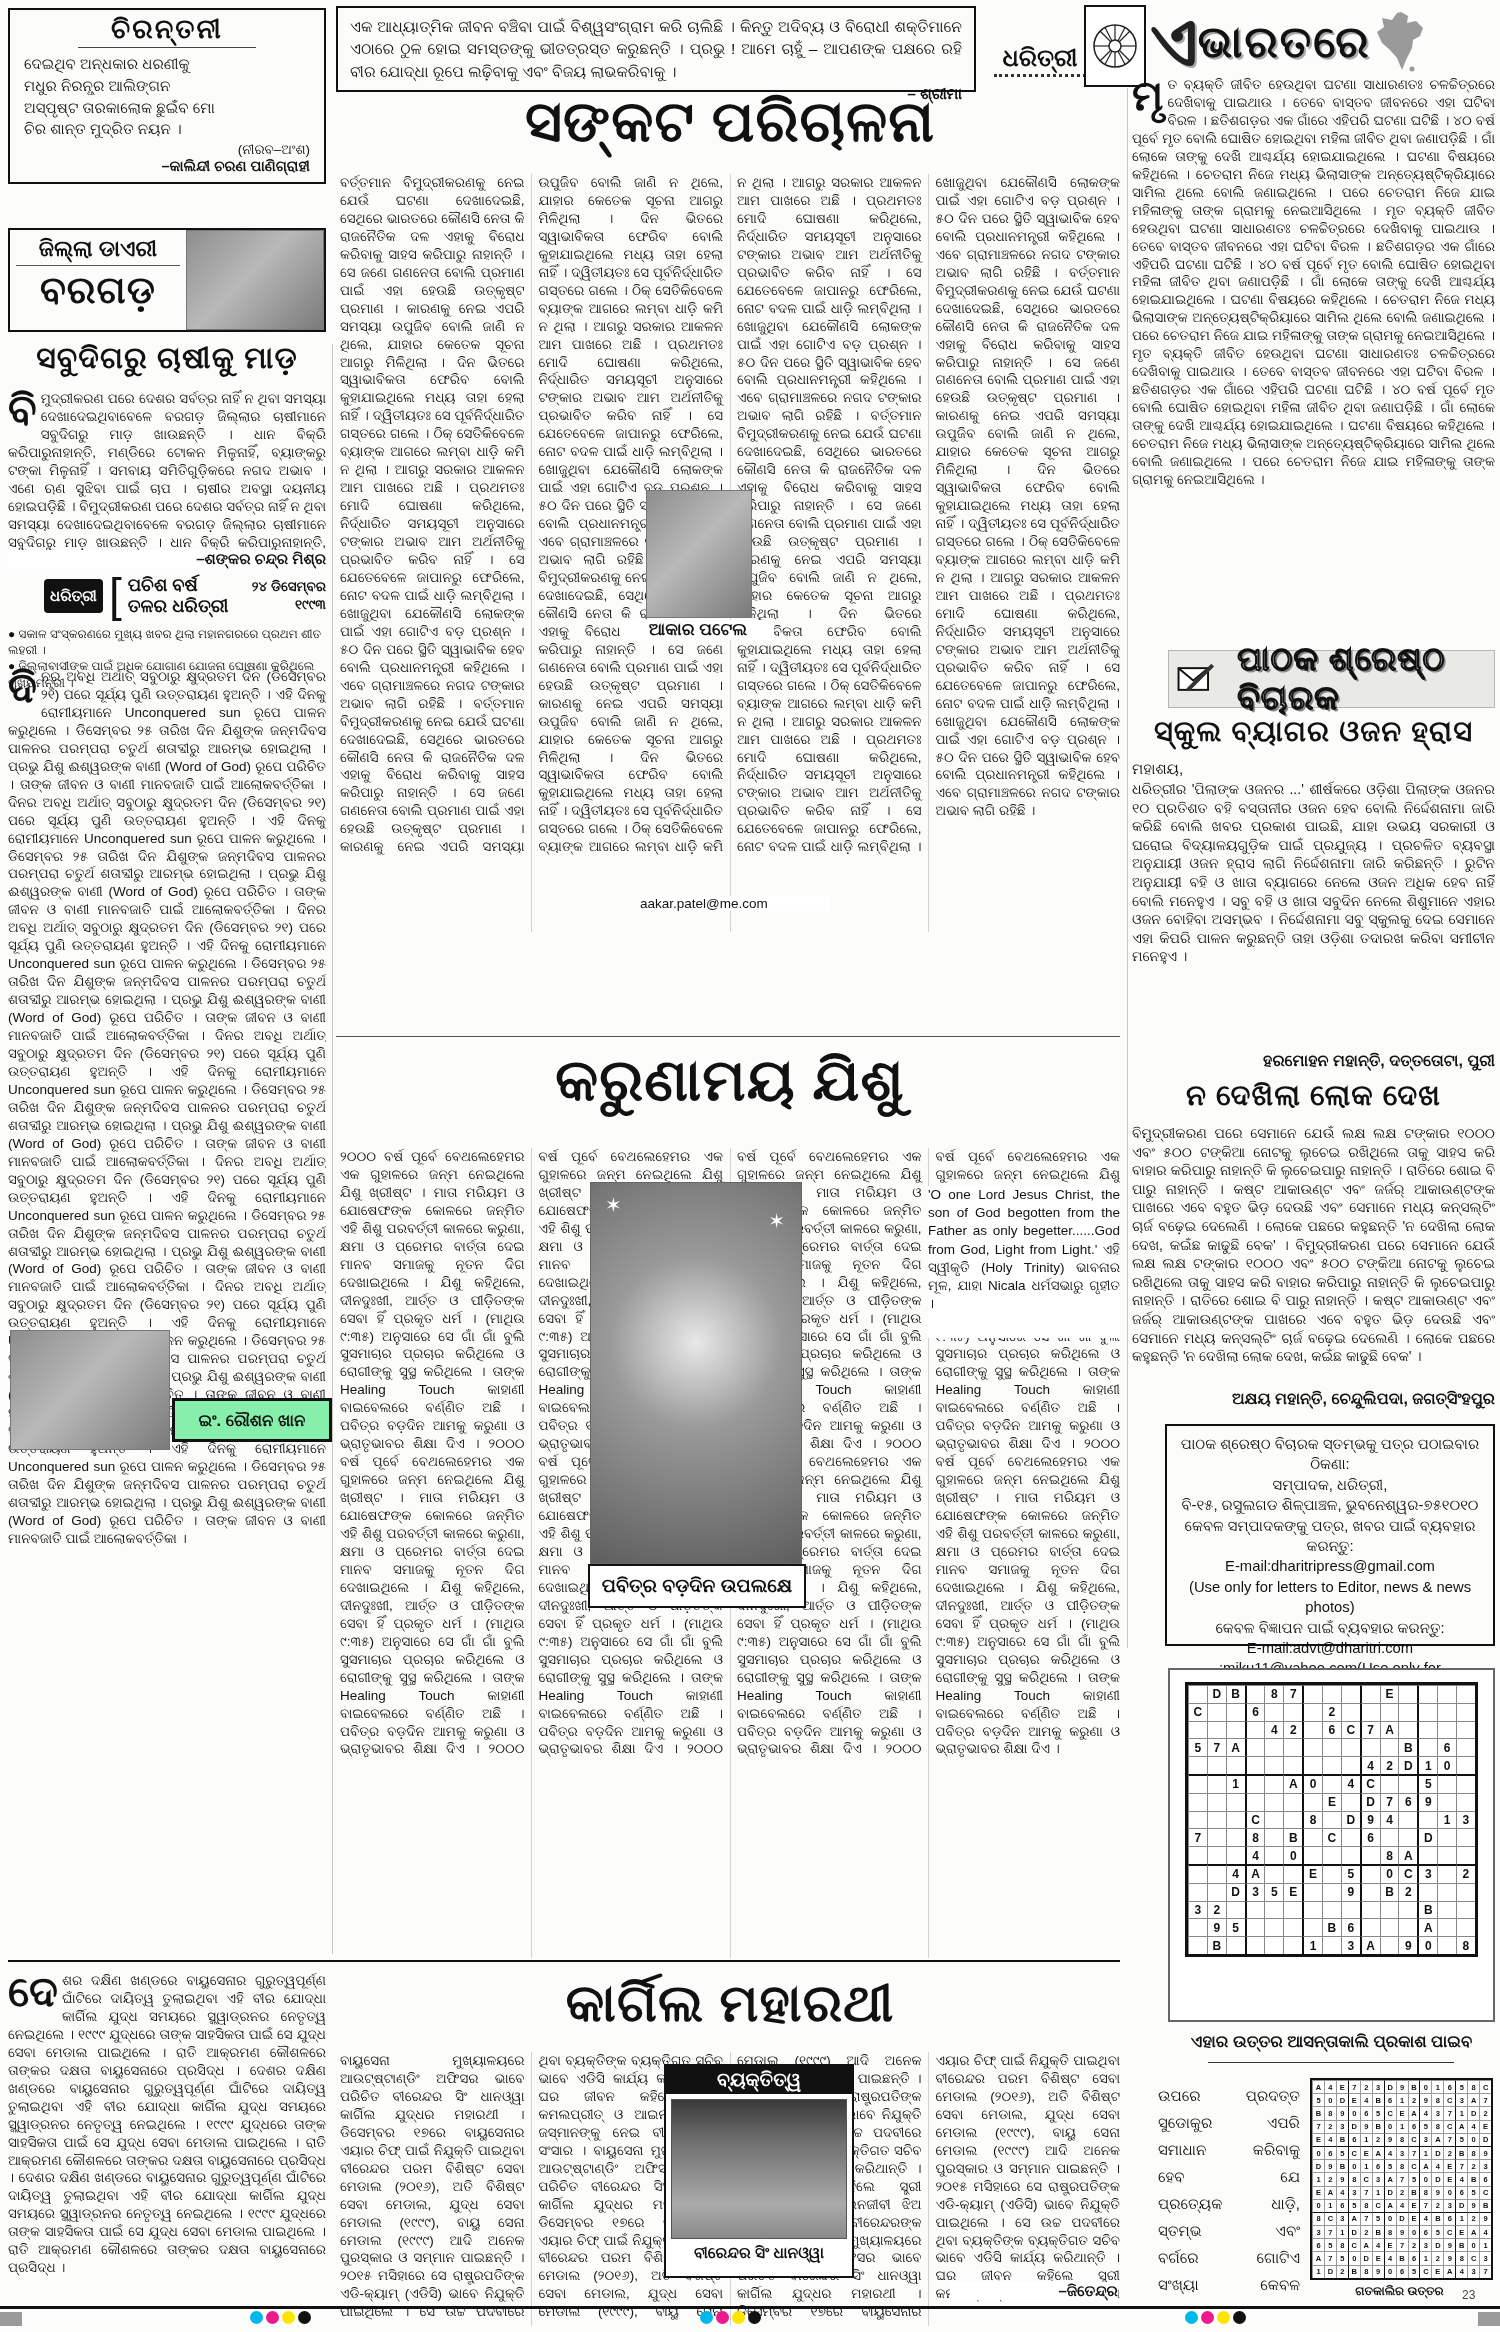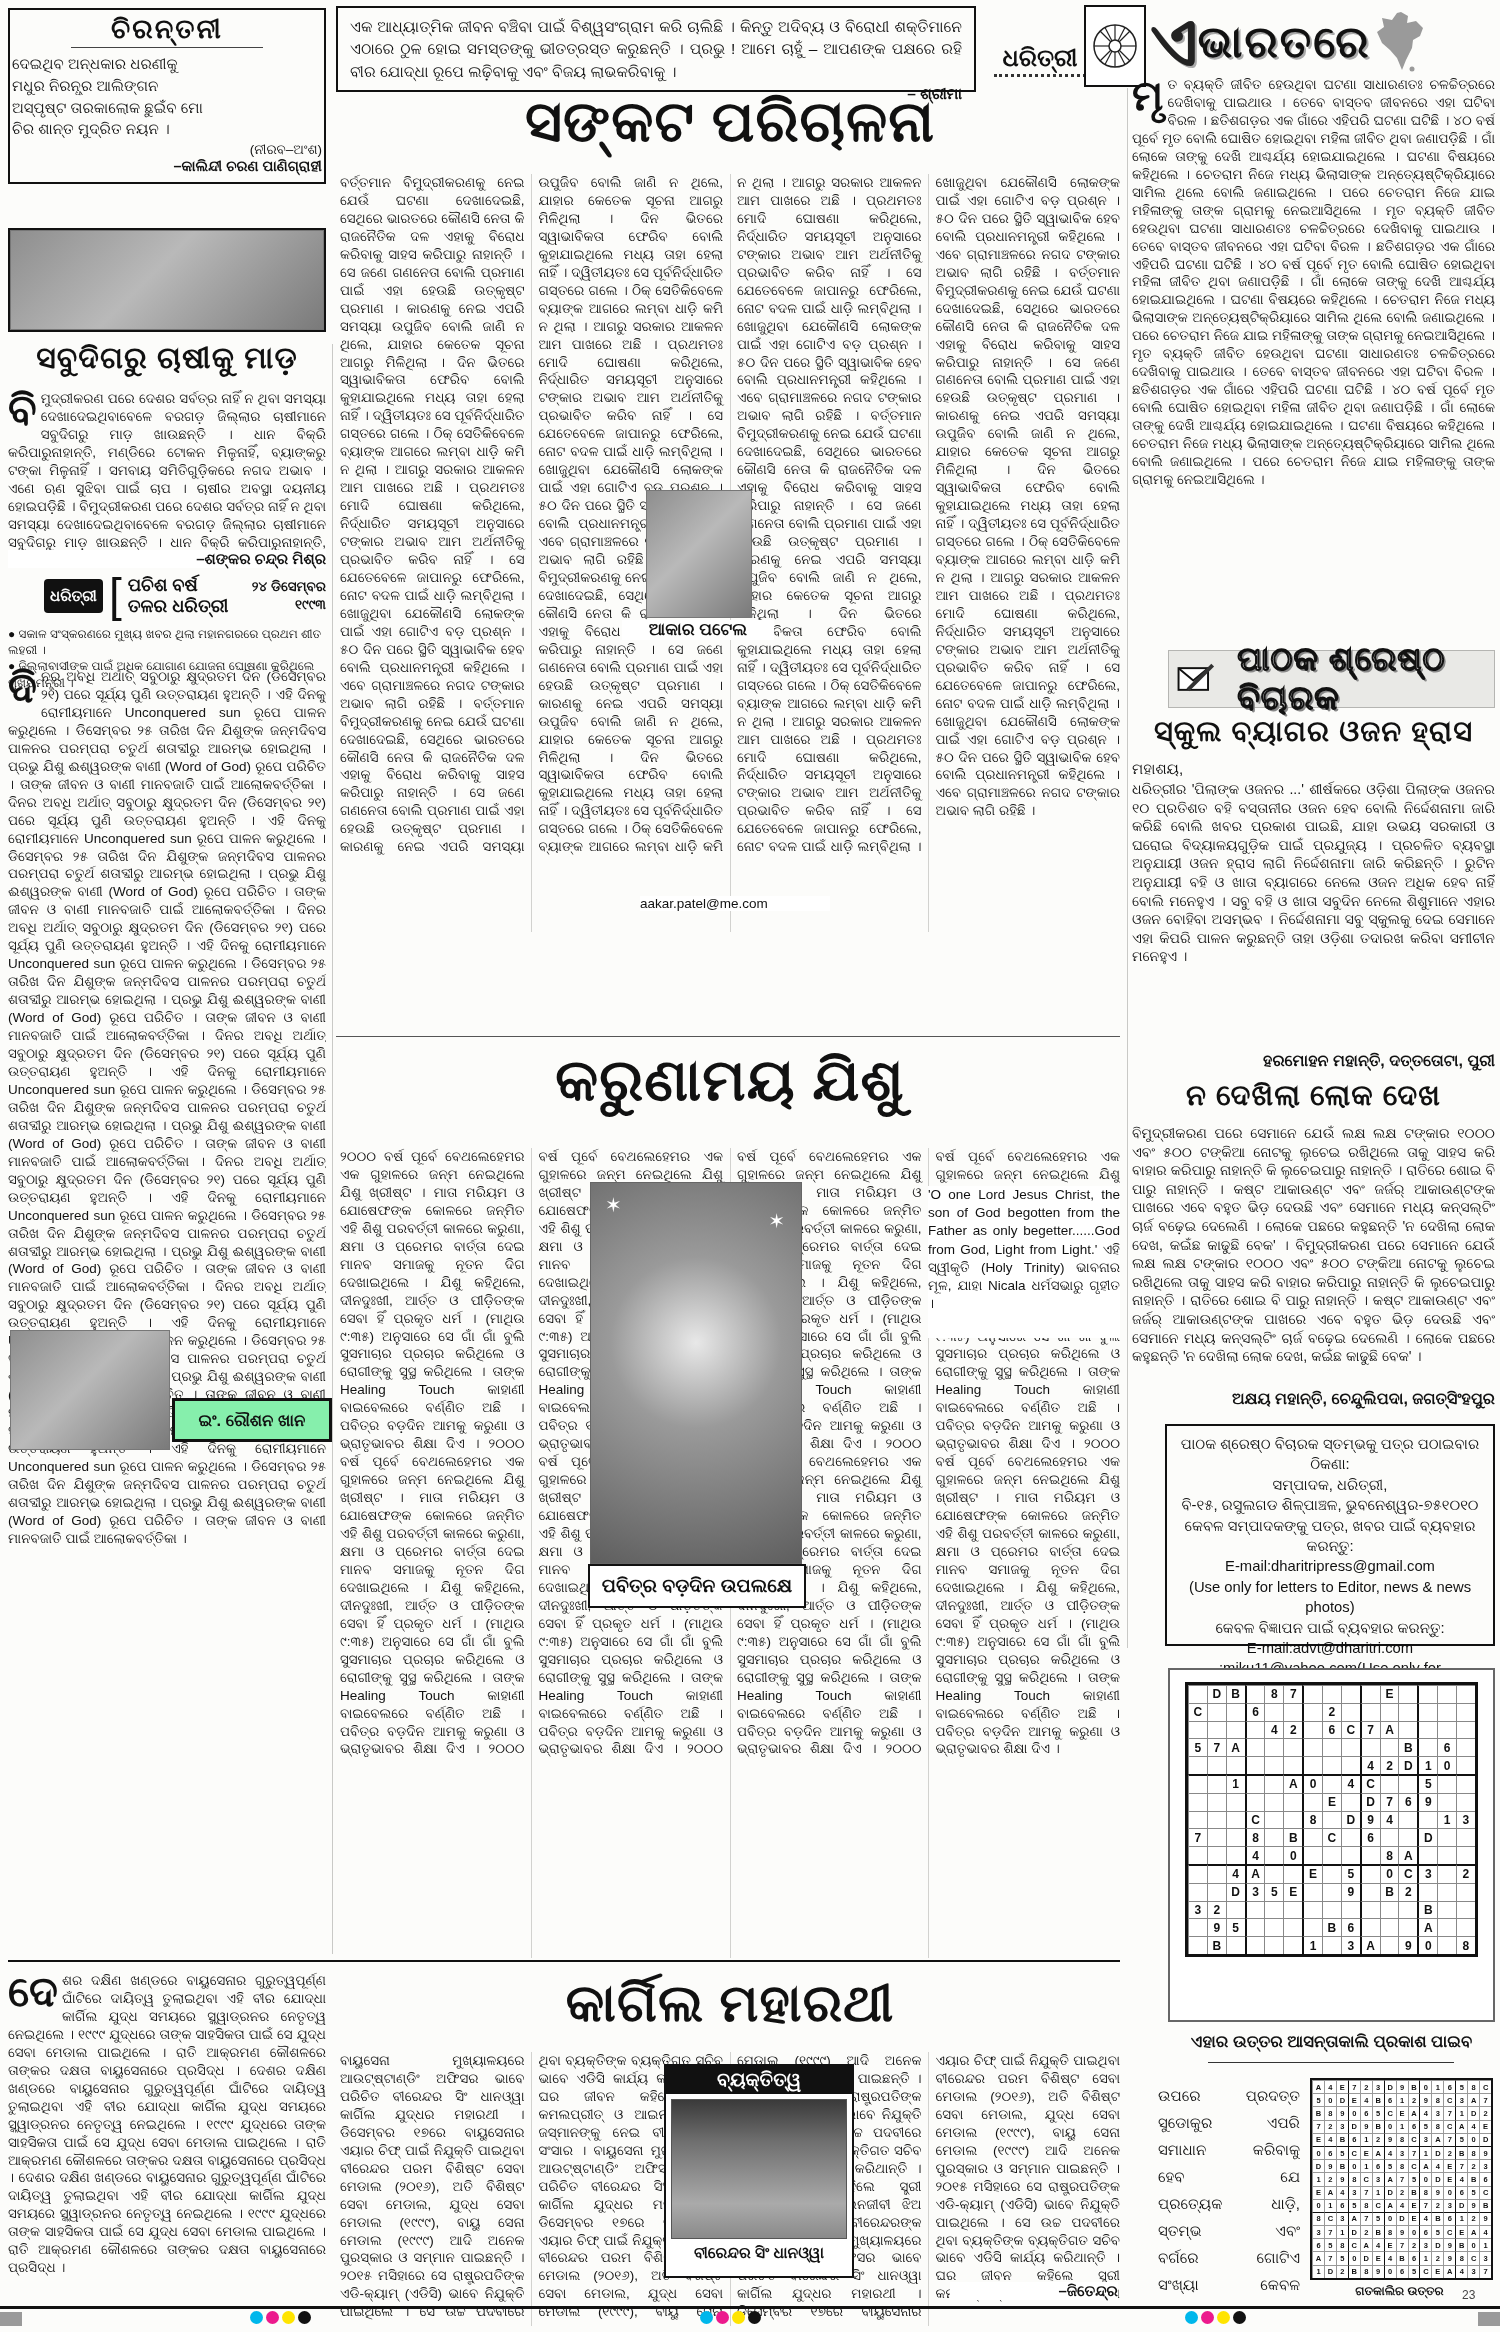--- a/index.html
+++ b/index.html
@@ -8,21 +8,21 @@
   .abs{position:absolute;}
   .just{text-align:justify;text-justify:inter-word;}
   .bodytext{font-size:13.5px;line-height:1.33;overflow:hidden;}
   .cols4{column-count:4;column-gap:14px;column-rule:1px solid #d2d2cf;}
   .center{text-align:center;}
   .bold{font-weight:bold;}
   .headline{font-weight:bold;letter-spacing:1px;line-height:1.05;}
   .photo{background:linear-gradient(135deg,#8e8e8e 0%,#b9b9b9 45%,#7a7a7a 100%);border:1px solid #777;}
   .dropcap::first-letter{float:left;font-size:42px;line-height:0.85;font-weight:bold;padding:2px 4px 0 0;}
   
-  #poem-box{left:8px;top:8px;width:318px;height:176px;border:2px solid #111;padding:4px 2px;box-sizing:border-box;}
+  #poem-box{left:8px;top:8px;width:318px;height:176px;border:2px solid #111;padding:4px 14px;box-sizing:border-box;}
   #poem-title{font-size:27px;font-weight:bold;text-align:center;letter-spacing:2px;}
   #poem-rule{width:62%;height:1px;background:#444;margin:2px auto 5px auto;}
   .poem-line{font-size:15px;line-height:1.45;}
   #poem-source{text-align:right;font-size:13.5px;margin-top:2px;}
   #poem-author{text-align:right;font-size:14.5px;font-weight:bold;}
   
   #quote-box{left:336px;top:6px;width:640px;height:86px;border:2px solid #111;padding:8px 12px;box-sizing:border-box;font-size:15.5px;line-height:1.45;}
   #quote-attr{text-align:right;font-weight:bold;}
   #brand-logo{left:994px;top:44px;width:92px;text-align:center;font-size:24px;font-weight:bold;border-bottom:3px dotted #333;padding-bottom:2px;}
   #wheel-box{left:1084px;top:5px;width:58px;height:78px;border:2px solid #111;display:flex;align-items:center;justify-content:center;background:#fff;}
@@ -173,20 +173,25 @@
 </div>
 <div class="abs just bodytext dropcap" id="bharat-article">ମୃତ ବ୍ୟକ୍ତି ଜୀବିତ ହେଉଥିବା ଘଟଣା ସାଧାରଣତଃ ଚଳଚ୍ଚିତ୍ରରେ ଦେଖିବାକୁ ପାଇଥାଉ । ତେବେ ବାସ୍ତବ ଜୀବନରେ ଏହା ଘଟିବା ବିରଳ । ଛତିଶଗଡ଼ର ଏକ ଗାଁରେ ଏହିପରି ଘଟଣା ଘଟିଛି । ୪୦ ବର୍ଷ ପୂର୍ବେ ମୃତ ବୋଲି ଘୋଷିତ ହୋଇଥିବା ମହିଳା ଜୀବିତ ଥିବା ଜଣାପଡ଼ିଛି । ଗାଁ ଲୋକେ ତାଙ୍କୁ ଦେଖି ଆଶ୍ଚର୍ଯ୍ୟ ହୋଇଯାଇଥିଲେ । ଘଟଣା ବିଷୟରେ କହିଥିଲେ । ଚେତରାମ ନିଜେ ମଧ୍ୟ ଭିଲାସାଙ୍କ ଅନ୍ତ୍ୟେଷ୍ଟିକ୍ରିୟାରେ ସାମିଲ ଥିଲେ ବୋଲି ଜଣାଇଥିଲେ । ପରେ ଚେତରାମ ନିଜେ ଯାଇ ମହିଳାଙ୍କୁ ତାଙ୍କ ଗ୍ରାମକୁ ନେଇଆସିଥିଲେ । ମୃତ ବ୍ୟକ୍ତି ଜୀବିତ ହେଉଥିବା ଘଟଣା ସାଧାରଣତଃ ଚଳଚ୍ଚିତ୍ରରେ ଦେଖିବାକୁ ପାଇଥାଉ । ତେବେ ବାସ୍ତବ ଜୀବନରେ ଏହା ଘଟିବା ବିରଳ । ଛତିଶଗଡ଼ର ଏକ ଗାଁରେ ଏହିପରି ଘଟଣା ଘଟିଛି । ୪୦ ବର୍ଷ ପୂର୍ବେ ମୃତ ବୋଲି ଘୋଷିତ ହୋଇଥିବା ମହିଳା ଜୀବିତ ଥିବା ଜଣାପଡ଼ିଛି । ଗାଁ ଲୋକେ ତାଙ୍କୁ ଦେଖି ଆଶ୍ଚର୍ଯ୍ୟ ହୋଇଯାଇଥିଲେ । ଘଟଣା ବିଷୟରେ କହିଥିଲେ । ଚେତରାମ ନିଜେ ମଧ୍ୟ ଭିଲାସାଙ୍କ ଅନ୍ତ୍ୟେଷ୍ଟିକ୍ରିୟାରେ ସାମିଲ ଥିଲେ ବୋଲି ଜଣାଇଥିଲେ । ପରେ ଚେତରାମ ନିଜେ ଯାଇ ମହିଳାଙ୍କୁ ତାଙ୍କ ଗ୍ରାମକୁ ନେଇଆସିଥିଲେ । ମୃତ ବ୍ୟକ୍ତି ଜୀବିତ ହେଉଥିବା ଘଟଣା ସାଧାରଣତଃ ଚଳଚ୍ଚିତ୍ରରେ ଦେଖିବାକୁ ପାଇଥାଉ । ତେବେ ବାସ୍ତବ ଜୀବନରେ ଏହା ଘଟିବା ବିରଳ । ଛତିଶଗଡ଼ର ଏକ ଗାଁରେ ଏହିପରି ଘଟଣା ଘଟିଛି । ୪୦ ବର୍ଷ ପୂର୍ବେ ମୃତ ବୋଲି ଘୋଷିତ ହୋଇଥିବା ମହିଳା ଜୀବିତ ଥିବା ଜଣାପଡ଼ିଛି । ଗାଁ ଲୋକେ ତାଙ୍କୁ ଦେଖି ଆଶ୍ଚର୍ଯ୍ୟ ହୋଇଯାଇଥିଲେ । ଘଟଣା ବିଷୟରେ କହିଥିଲେ । ଚେତରାମ ନିଜେ ମଧ୍ୟ ଭିଲାସାଙ୍କ ଅନ୍ତ୍ୟେଷ୍ଟିକ୍ରିୟାରେ ସାମିଲ ଥିଲେ ବୋଲି ଜଣାଇଥିଲେ । ପରେ ଚେତରାମ ନିଜେ ଯାଇ ମହିଳାଙ୍କୁ ତାଙ୍କ ଗ୍ରାମକୁ ନେଇଆସିଥିଲେ ।</div>
 
 <div class="abs center headline" id="crisis-headline">ସଙ୍କଟ ପରିଚାଳନା</div>
 <div class="abs just bodytext cols4" id="crisis-body">ବର୍ତ୍ତମାନ ବିମୁଦ୍ରୀକରଣକୁ ନେଇ ଯେଉଁ ଘଟଣା ଦେଖାଦେଇଛି, ସେଥିରେ ଭାରତରେ କୌଣସି ନେତା କି ରାଜନୈତିକ ଦଳ ଏହାକୁ ବିରୋଧ କରିବାକୁ ସାହସ କରିପାରୁ ନାହାନ୍ତି । ସେ ଜଣେ ଗଣନେତା ବୋଲି ପ୍ରମାଣ ପାଇଁ ଏହା ହେଉଛି ଉତ୍କୃଷ୍ଟ ପ୍ରମାଣ । କାରଣକୁ ନେଇ ଏପରି ସମସ୍ୟା ଉପୁଜିବ ବୋଲି ଜାଣି ନ ଥିଲେ, ଯାହାର କେତେକ ସୂଚନା ଆଗରୁ ମିଳିଥିଲା । ଦିନ ଭିତରେ ସ୍ୱାଭାବିକତା ଫେରିବ ବୋଲି କୁହାଯାଇଥିଲେ ମଧ୍ୟ ତାହା ହେଲା ନାହିଁ । ଦ୍ୱିତୀୟତଃ ସେ ପୂର୍ବନିର୍ଦ୍ଧାରିତ ଗସ୍ତରେ ଗଲେ । ଠିକ୍ ସେତିକିବେଳେ ବ୍ୟାଙ୍କ ଆଗରେ ଲମ୍ବା ଧାଡ଼ି କମି ନ ଥିଲା । ଆଗରୁ ସରକାର ଆକଳନ ଆମ ପାଖରେ ଅଛି । ପ୍ରଥମତଃ ମୋଦି ଘୋଷଣା କରିଥିଲେ, ନିର୍ଦ୍ଧାରିତ ସମୟସୂଚୀ ଅନୁସାରେ ଟଙ୍କାର ଅଭାବ ଆମ ଅର୍ଥନୀତିକୁ ପ୍ରଭାବିତ କରିବ ନାହିଁ । ସେ ଯେତେବେଳେ ଜାପାନରୁ ଫେରିଲେ, ନୋଟ ବଦଳ ପାଇଁ ଧାଡ଼ି ଲମ୍ବିଥିଲା । ଖୋଜୁଥିବା ଯେକୌଣସି ଲୋକଙ୍କ ପାଇଁ ଏହା ଗୋଟିଏ ବଡ଼ ପ୍ରଶ୍ନ । ୫୦ ଦିନ ପରେ ସ୍ଥିତି ସ୍ୱାଭାବିକ ହେବ ବୋଲି ପ୍ରଧାନମନ୍ତ୍ରୀ କହିଥିଲେ । ଏବେ ଗ୍ରାମାଞ୍ଚଳରେ ନଗଦ ଟଙ୍କାର ଅଭାବ ଲାଗି ରହିଛି । ବର୍ତ୍ତମାନ ବିମୁଦ୍ରୀକରଣକୁ ନେଇ ଯେଉଁ ଘଟଣା ଦେଖାଦେଇଛି, ସେଥିରେ ଭାରତରେ କୌଣସି ନେତା କି ରାଜନୈତିକ ଦଳ ଏହାକୁ ବିରୋଧ କରିବାକୁ ସାହସ କରିପାରୁ ନାହାନ୍ତି । ସେ ଜଣେ ଗଣନେତା ବୋଲି ପ୍ରମାଣ ପାଇଁ ଏହା ହେଉଛି ଉତ୍କୃଷ୍ଟ ପ୍ରମାଣ । କାରଣକୁ ନେଇ ଏପରି ସମସ୍ୟା ଉପୁଜିବ ବୋଲି ଜାଣି ନ ଥିଲେ, ଯାହାର କେତେକ ସୂଚନା ଆଗରୁ ମିଳିଥିଲା । ଦିନ ଭିତରେ ସ୍ୱାଭାବିକତା ଫେରିବ ବୋଲି କୁହାଯାଇଥିଲେ ମଧ୍ୟ ତାହା ହେଲା ନାହିଁ । ଦ୍ୱିତୀୟତଃ ସେ ପୂର୍ବନିର୍ଦ୍ଧାରିତ ଗସ୍ତରେ ଗଲେ । ଠିକ୍ ସେତିକିବେଳେ ବ୍ୟାଙ୍କ ଆଗରେ ଲମ୍ବା ଧାଡ଼ି କମି ନ ଥିଲା । ଆଗରୁ ସରକାର ଆକଳନ ଆମ ପାଖରେ ଅଛି । ପ୍ରଥମତଃ ମୋଦି ଘୋଷଣା କରିଥିଲେ, ନିର୍ଦ୍ଧାରିତ ସମୟସୂଚୀ ଅନୁସାରେ ଟଙ୍କାର ଅଭାବ ଆମ ଅର୍ଥନୀତିକୁ ପ୍ରଭାବିତ କରିବ ନାହିଁ । ସେ ଯେତେବେଳେ ଜାପାନରୁ ଫେରିଲେ, ନୋଟ ବଦଳ ପାଇଁ ଧାଡ଼ି ଲମ୍ବିଥିଲା । ଖୋଜୁଥିବା ଯେକୌଣସି ଲୋକଙ୍କ ପାଇଁ ଏହା ଗୋଟିଏ ବଡ଼ ପ୍ରଶ୍ନ । ୫୦ ଦିନ ପରେ ସ୍ଥିତି ସ୍ୱାଭାବିକ ହେବ ବୋଲି ପ୍ରଧାନମନ୍ତ୍ରୀ କହିଥିଲେ । ଏବେ ଗ୍ରାମାଞ୍ଚଳରେ ନଗଦ ଟଙ୍କାର ଅଭାବ ଲାଗି ରହିଛି । ବର୍ତ୍ତମାନ ବିମୁଦ୍ରୀକରଣକୁ ନେଇ ଯେଉଁ ଘଟଣା ଦେଖାଦେଇଛି, ସେଥିରେ ଭାରତରେ କୌଣସି ନେତା କି ରାଜନୈତିକ ଦଳ ଏହାକୁ ବିରୋଧ କରିବାକୁ ସାହସ କରିପାରୁ ନାହାନ୍ତି । ସେ ଜଣେ ଗଣନେତା ବୋଲି ପ୍ରମାଣ ପାଇଁ ଏହା ହେଉଛି ଉତ୍କୃଷ୍ଟ ପ୍ରମାଣ । କାରଣକୁ ନେଇ ଏପରି ସମସ୍ୟା ଉପୁଜିବ ବୋଲି ଜାଣି ନ ଥିଲେ, ଯାହାର କେତେକ ସୂଚନା ଆଗରୁ ମିଳିଥିଲା । ଦିନ ଭିତରେ ସ୍ୱାଭାବିକତା ଫେରିବ ବୋଲି କୁହାଯାଇଥିଲେ ମଧ୍ୟ ତାହା ହେଲା ନାହିଁ । ଦ୍ୱିତୀୟତଃ ସେ ପୂର୍ବନିର୍ଦ୍ଧାରିତ ଗସ୍ତରେ ଗଲେ । ଠିକ୍ ସେତିକିବେଳେ ବ୍ୟାଙ୍କ ଆଗରେ ଲମ୍ବା ଧାଡ଼ି କମି ନ ଥିଲା । ଆଗରୁ ସରକାର ଆକଳନ ଆମ ପାଖରେ ଅଛି । ପ୍ରଥମତଃ ମୋଦି ଘୋଷଣା କରିଥିଲେ, ନିର୍ଦ୍ଧାରିତ ସମୟସୂଚୀ ଅନୁସାରେ ଟଙ୍କାର ଅଭାବ ଆମ ଅର୍ଥନୀତିକୁ ପ୍ରଭାବିତ କରିବ ନାହିଁ । ସେ ଯେତେବେଳେ ଜାପାନରୁ ଫେରିଲେ, ନୋଟ ବଦଳ ପାଇଁ ଧାଡ଼ି ଲମ୍ବିଥିଲା । ଖୋଜୁଥିବା ଯେକୌଣସି ଲୋକଙ୍କ ପାଇଁ ଏହା ଗୋଟିଏ ବଡ଼ ପ୍ରଶ୍ନ । ୫୦ ଦିନ ପରେ ସ୍ଥିତି ସ୍ୱାଭାବିକ ହେବ ବୋଲି ପ୍ରଧାନମନ୍ତ୍ରୀ କହିଥିଲେ । ଏବେ ଗ୍ରାମାଞ୍ଚଳରେ ନଗଦ ଟଙ୍କାର ଅଭାବ ଲାଗି ରହିଛି । ବର୍ତ୍ତମାନ ବିମୁଦ୍ରୀକରଣକୁ ନେଇ ଯେଉଁ ଘଟଣା ଦେଖାଦେଇଛି, ସେଥିରେ ଭାରତରେ କୌଣସି ନେତା କି ରାଜନୈତିକ ଦଳ ଏହାକୁ ବିରୋଧ କରିବାକୁ ସାହସ କରିପାରୁ ନାହାନ୍ତି । ସେ ଜଣେ ଗଣନେତା ବୋଲି ପ୍ରମାଣ ପାଇଁ ଏହା ହେଉଛି ଉତ୍କୃଷ୍ଟ ପ୍ରମାଣ । କାରଣକୁ ନେଇ ଏପରି ସମସ୍ୟା ଉପୁଜିବ ବୋଲି ଜାଣି ନ ଥିଲେ, ଯାହାର କେତେକ ସୂଚନା ଆଗରୁ ମିଳିଥିଲା । ଦିନ ଭିତରେ ସ୍ୱାଭାବିକତା ଫେରିବ ବୋଲି କୁହାଯାଇଥିଲେ ମଧ୍ୟ ତାହା ହେଲା ନାହିଁ । ଦ୍ୱିତୀୟତଃ ସେ ପୂର୍ବନିର୍ଦ୍ଧାରିତ ଗସ୍ତରେ ଗଲେ । ଠିକ୍ ସେତିକିବେଳେ ବ୍ୟାଙ୍କ ଆଗରେ ଲମ୍ବା ଧାଡ଼ି କମି ନ ଥିଲା । ଆଗରୁ ସରକାର ଆକଳନ ଆମ ପାଖରେ ଅଛି । ପ୍ରଥମତଃ ମୋଦି ଘୋଷଣା କରିଥିଲେ, ନିର୍ଦ୍ଧାରିତ ସମୟସୂଚୀ ଅନୁସାରେ ଟଙ୍କାର ଅଭାବ ଆମ ଅର୍ଥନୀତିକୁ ପ୍ରଭାବିତ କରିବ ନାହିଁ । ସେ ଯେତେବେଳେ ଜାପାନରୁ ଫେରିଲେ, ନୋଟ ବଦଳ ପାଇଁ ଧାଡ଼ି ଲମ୍ବିଥିଲା । ଖୋଜୁଥିବା ଯେକୌଣସି ଲୋକଙ୍କ ପାଇଁ ଏହା ଗୋଟିଏ ବଡ଼ ପ୍ରଶ୍ନ । ୫୦ ଦିନ ପରେ ସ୍ଥିତି ସ୍ୱାଭାବିକ ହେବ ବୋଲି ପ୍ରଧାନମନ୍ତ୍ରୀ କହିଥିଲେ । ଏବେ ଗ୍ରାମାଞ୍ଚଳରେ ନଗଦ ଟଙ୍କାର ଅଭାବ ଲାଗି ରହିଛି । ବର୍ତ୍ତମାନ ବିମୁଦ୍ରୀକରଣକୁ ନେଇ ଯେଉଁ ଘଟଣା ଦେଖାଦେଇଛି, ସେଥିରେ ଭାରତରେ କୌଣସି ନେତା କି ରାଜନୈତିକ ଦଳ ଏହାକୁ ବିରୋଧ କରିବାକୁ ସାହସ କରିପାରୁ ନାହାନ୍ତି । ସେ ଜଣେ ଗଣନେତା ବୋଲି ପ୍ରମାଣ ପାଇଁ ଏହା ହେଉଛି ଉତ୍କୃଷ୍ଟ ପ୍ରମାଣ । କାରଣକୁ ନେଇ ଏପରି ସମସ୍ୟା ଉପୁଜିବ ବୋଲି ଜାଣି ନ ଥିଲେ, ଯାହାର କେତେକ ସୂଚନା ଆଗରୁ ମିଳିଥିଲା । ଦିନ ଭିତରେ ସ୍ୱାଭାବିକତା ଫେରିବ ବୋଲି କୁହାଯାଇଥିଲେ ମଧ୍ୟ ତାହା ହେଲା ନାହିଁ । ଦ୍ୱିତୀୟତଃ ସେ ପୂର୍ବନିର୍ଦ୍ଧାରିତ ଗସ୍ତରେ ଗଲେ । ଠିକ୍ ସେତିକିବେଳେ ବ୍ୟାଙ୍କ ଆଗରେ ଲମ୍ବା ଧାଡ଼ି କମି ନ ଥିଲା । ଆଗରୁ ସରକାର ଆକଳନ ଆମ ପାଖରେ ଅଛି । ପ୍ରଥମତଃ ମୋଦି ଘୋଷଣା କରିଥିଲେ, ନିର୍ଦ୍ଧାରିତ ସମୟସୂଚୀ ଅନୁସାରେ ଟଙ୍କାର ଅଭାବ ଆମ ଅର୍ଥନୀତିକୁ ପ୍ରଭାବିତ କରିବ ନାହିଁ । ସେ ଯେତେବେଳେ ଜାପାନରୁ ଫେରିଲେ, ନୋଟ ବଦଳ ପାଇଁ ଧାଡ଼ି ଲମ୍ବିଥିଲା । ଖୋଜୁଥିବା ଯେକୌଣସି ଲୋକଙ୍କ ପାଇଁ ଏହା ଗୋଟିଏ ବଡ଼ ପ୍ରଶ୍ନ । ୫୦ ଦିନ ପରେ ସ୍ଥିତି ସ୍ୱାଭାବିକ ହେବ ବୋଲି ପ୍ରଧାନମନ୍ତ୍ରୀ କହିଥିଲେ । ଏବେ ଗ୍ରାମାଞ୍ଚଳରେ ନଗଦ ଟଙ୍କାର ଅଭାବ ଲାଗି ରହିଛି ।</div>
 <div class="abs photo" id="crisis-photo"></div>
 <div class="abs center bold" id="crisis-author">ଆକାର ପଟେଲ</div>
 <div class="abs" id="crisis-email">aakar.patel@me.com</div>
 
 <div class="abs" id="district-box">
+  <div id="district-left">
+    <div id="district-label">ଜିଲ୍ଲା ଡାଏରୀ</div>
+    <div id="district-hr"></div>
+    <div id="district-place">ବରଗଡ଼</div>
+  </div>
   <div id="district-photo" class="photo"></div>
 </div>
 <div class="abs center headline" id="bargarh-headline">ସବୁଦିଗରୁ ଚାଷୀକୁ ମାଡ଼</div>
 <div class="abs just bodytext dropcap" id="bargarh-body">ବିମୁଦ୍ରୀକରଣ ପରେ ଦେଶର ସର୍ବତ୍ର ନାହିଁ ନ ଥିବା ସମସ୍ୟା ଦେଖାଦେଇଥିବାବେଳେ ବରଗଡ଼ ଜିଲ୍ଲାର ଚାଷୀମାନେ ସବୁଦିଗରୁ ମାଡ଼ ଖାଉଛନ୍ତି । ଧାନ ବିକ୍ରି କରିପାରୁନାହାନ୍ତି, ମଣ୍ଡିରେ ଟୋକନ ମିଳୁନାହିଁ, ବ୍ୟାଙ୍କରୁ ଟଙ୍କା ମିଳୁନାହିଁ । ସମବାୟ ସମିତିଗୁଡ଼ିକରେ ନଗଦ ଅଭାବ । ଏଣେ ଋଣ ସୁଝିବା ପାଇଁ ଚାପ । ଚାଷୀର ଅବସ୍ଥା ଦୟନୀୟ ହୋଇପଡ଼ିଛି । ବିମୁଦ୍ରୀକରଣ ପରେ ଦେଶର ସର୍ବତ୍ର ନାହିଁ ନ ଥିବା ସମସ୍ୟା ଦେଖାଦେଇଥିବାବେଳେ ବରଗଡ଼ ଜିଲ୍ଲାର ଚାଷୀମାନେ ସବୁଦିଗରୁ ମାଡ଼ ଖାଉଛନ୍ତି । ଧାନ ବିକ୍ରି କରିପାରୁନାହାନ୍ତି, ମଣ୍ଡିରେ ଟୋକନ ମିଳୁନାହିଁ, ବ୍ୟାଙ୍କରୁ ଟଙ୍କା ମିଳୁନାହିଁ । ସମବାୟ ସମିତିଗୁଡ଼ିକରେ ନଗଦ ଅଭାବ । ଏଣେ ଋଣ ସୁଝିବା ପାଇଁ ଚାପ । ଚାଷୀର ଅବସ୍ଥା ଦୟନୀୟ ହୋଇପଡ଼ିଛି ।</div>
 <div class="abs" id="bargarh-byline">–ଶଙ୍କର ଚନ୍ଦ୍ର ମିଶ୍ର</div>
 
 <div class="abs" id="archive-box">
   <span id="archive-logo">ଧରିତ୍ରୀ</span>
   <span id="archive-bracket">[</span>
   <span class="archive-mid">

